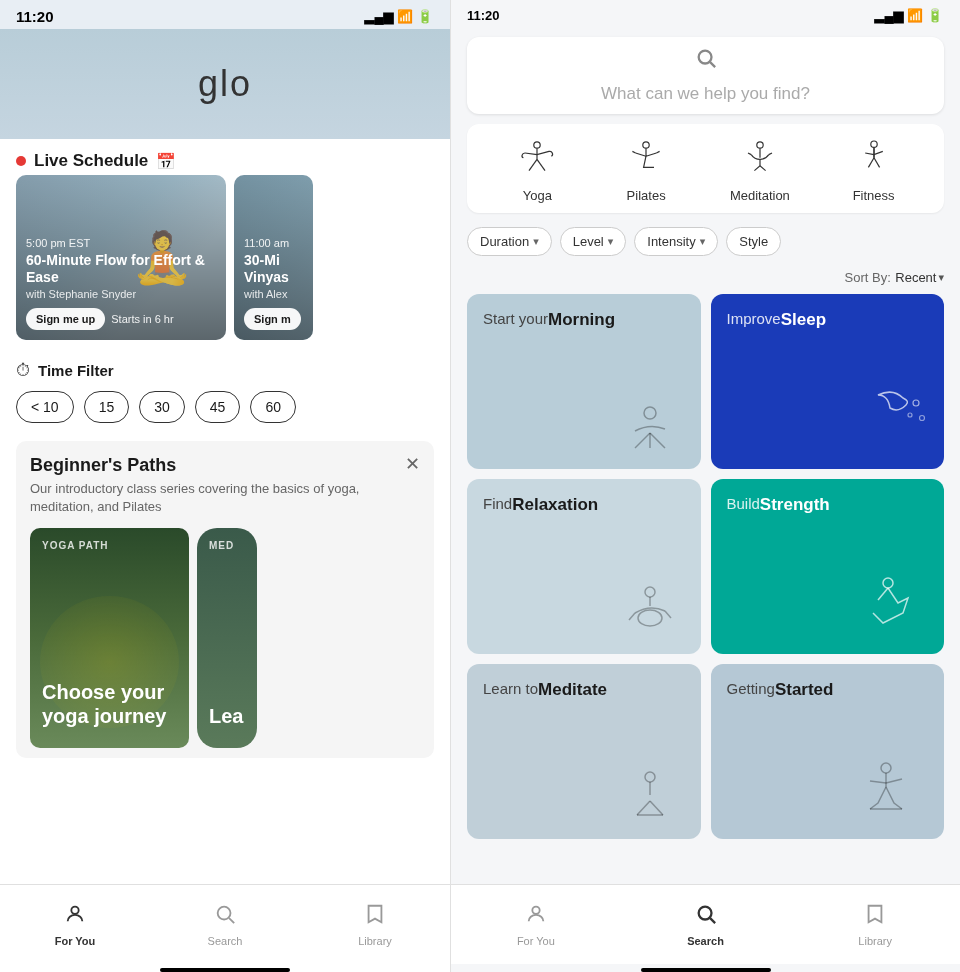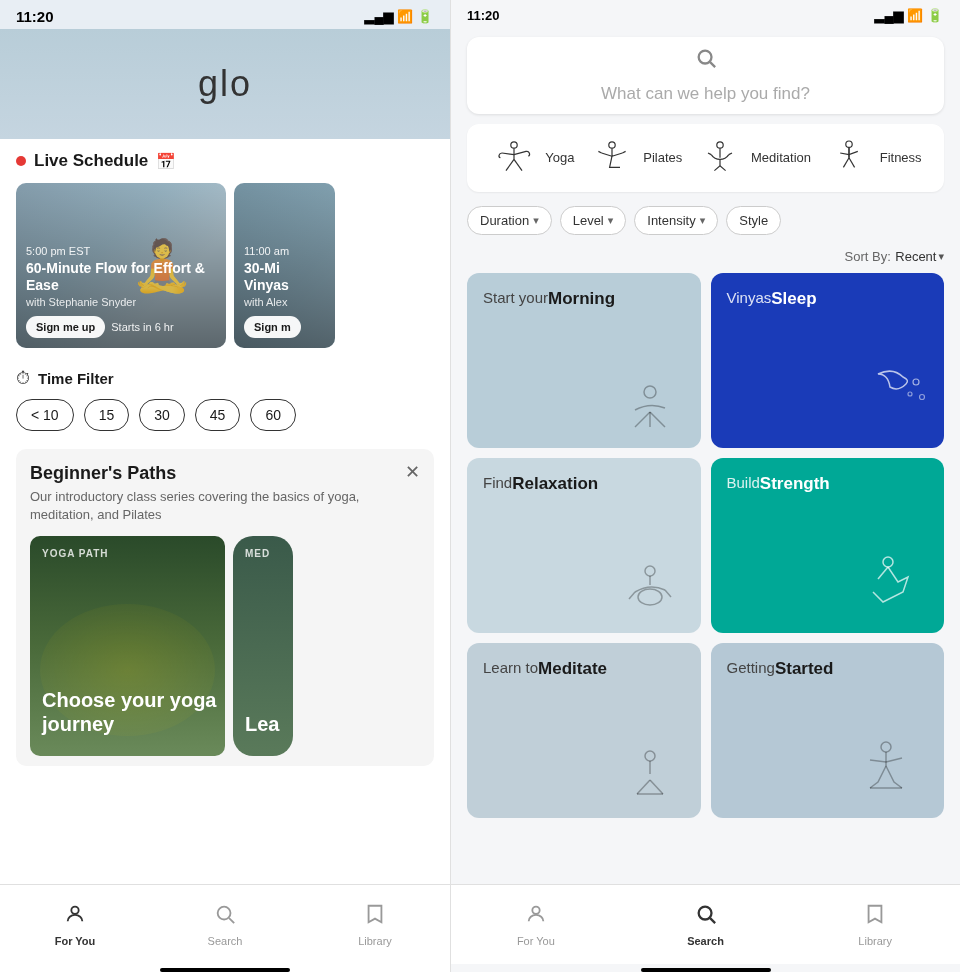--- a/index.html
+++ b/index.html
@@ -54,21 +54,21 @@
     .scroll-content {
       flex: 1;
       overflow-y: auto;
       overflow-x: hidden;
       background: #fff;
     }
 
     .section-header {
       display: flex;
       align-items: center;
-      padding: 12px 16px 12px;
+      padding: 12px 16px 4px;
       gap: 8px;
     }
 
     .live-dot {
       width: 10px; height: 10px;
       background: #e53935;
       border-radius: 50%;
       flex-shrink: 0;
     }
 
@@ -247,21 +247,21 @@
       cursor: pointer;
     }
 
     .path-cards-row {
       display: flex;
       gap: 8px;
       overflow-x: hidden;
     }
 
     .path-card {
-      width: 195px;
+      width: 159px;
       height: 220px;
       border-radius: 10px;
       overflow: hidden;
       position: relative;
       flex-shrink: 0;
     }
 
     .path-card-yoga {
       background: linear-gradient(to bottom, #2a4a2a, #4a6a3a, #6a8a5a);
     }
@@ -375,21 +375,21 @@
       padding: 8px 16px 10px;
       background: #fff;
       margin: 0 16px;
       border-radius: 12px;
       margin-bottom: 8px;
       box-shadow: 0 1px 2px rgba(0,0,0,0.06);
     }
 
     .category-item {
       display: flex;
-      flex-direction: row;
+      flex-direction: column;
       align-items: center;
       gap: 6px;
       cursor: pointer;
     }
 
     .category-icon {
       width: 50px;
       height: 50px;
       display: flex;
       align-items: center;
@@ -574,21 +574,21 @@
             <div class="card-title">60-Minute Flow for Effort &amp; Ease</div>
             <div class="card-instructor">with Stephanie Snyder</div>
             <div class="card-actions">
               <button class="btn-signup">Sign me up</button>
               <span class="btn-starts">Starts in 6 hr</span>
             </div>
           </div>
         </div>
       </div>
 
-      <div class="class-card" style="width:101px;">
+      <div class="class-card" style="width:79px;">
         <div class="class-card-bg card-2-bg">
           <div class="card-overlay"></div>
           <div class="card-content">
             <div class="card-time">11:00 am</div>
             <div class="card-title">30-Mi Vinyas</div>
             <div class="card-instructor">with Alex</div>
             <div class="card-actions">
               <button class="btn-signup">Sign m</button>
             </div>
           </div>
@@ -786,21 +786,21 @@
             <line x1="35" y1="40" x2="35" y2="55" stroke="rgba(0,0,0,0.3)" stroke-width="1.5"></line>
             <path d="M20 38 Q35 30 50 36" stroke="rgba(0,0,0,0.3)" stroke-width="1.5" fill="none"></path>
             <line x1="20" y1="55" x2="35" y2="40" stroke="rgba(0,0,0,0.3)" stroke-width="1.5"></line>
             <line x1="50" y1="55" x2="35" y2="40" stroke="rgba(0,0,0,0.3)" stroke-width="1.5"></line>
           </svg>
         </div>
       </div>
 
       <div class="grid-card card-bg-blue">
         <div class="grid-card-top">
-          <span class="grid-card-top-label" style="color:rgba(255,255,255,0.85);">Vinyas</span>
+          <span class="grid-card-top-label" style="color:rgba(255,255,255,0.85);">Improve</span>
           <span class="grid-card-title" style="color:#fff;">Sleep</span>
         </div>
         <div class="grid-card-icon">
           <svg width="80" height="70" viewBox="0 0 80 70">
             <path d="M55 15 Q45 5 30 12 Q40 12 42 25 Q50 30 58 22 Q62 18 55 15Z" stroke="rgba(255,255,255,0.7)" stroke-width="1.5" fill="none"></path>
             <circle cx="68" cy="20" r="3" stroke="rgba(255,255,255,0.6)" stroke-width="1.2" fill="none"></circle>
             <circle cx="62" cy="32" r="2" stroke="rgba(255,255,255,0.5)" stroke-width="1.2" fill="none"></circle>
             <circle cx="74" cy="35" r="2.5" stroke="rgba(255,255,255,0.5)" stroke-width="1.2" fill="none"></circle>
           </svg>
         </div>

